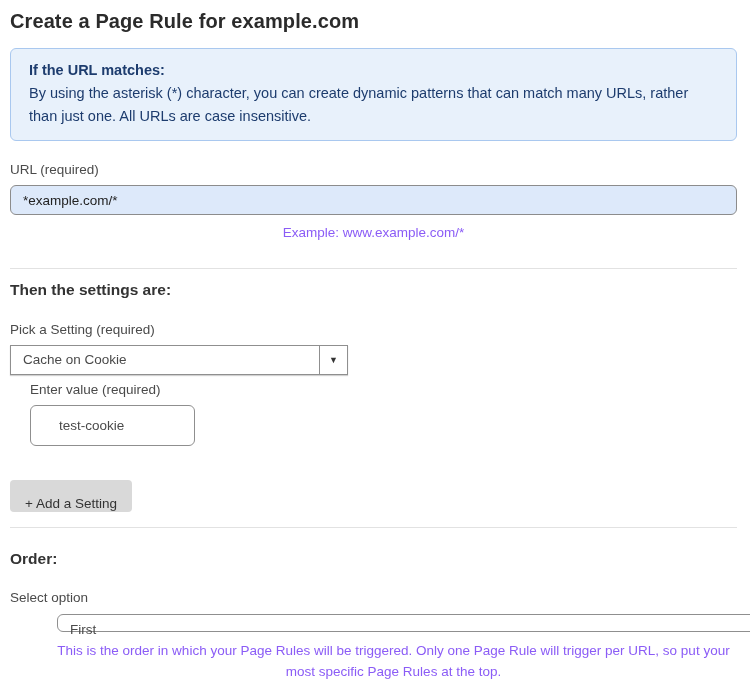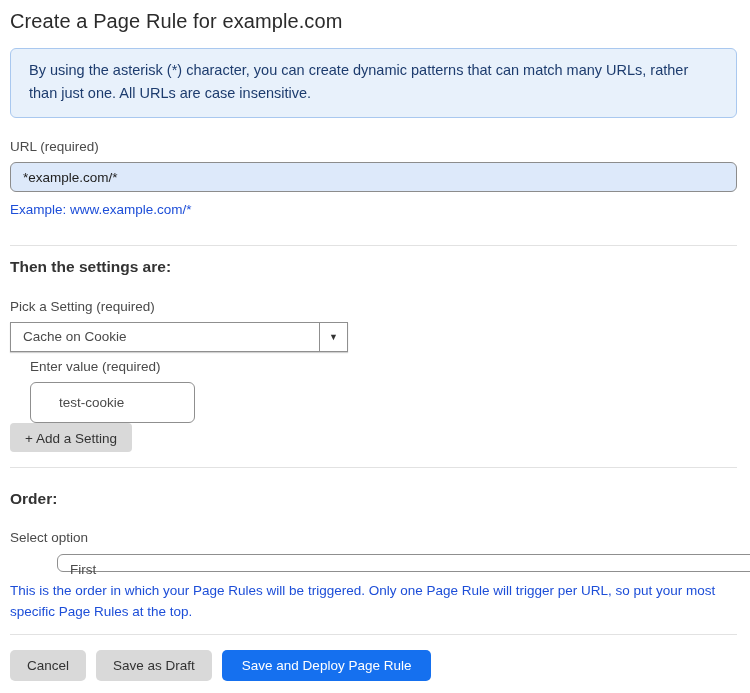--- a/index.html
+++ b/index.html
@@ -10,21 +10,21 @@
     color: #333;
   }
   .page {
     width: 750px;
     height: 693px;
     padding: 10px 13px 0 10px;
     overflow: hidden;
   }
   .page-title {
     font-size: 20px;
-    font-weight: normal;
+    font-weight: bold;
     color: #2b2b2b;
     letter-spacing: 0.1px;
   }
   
   .info-box {
     margin-top: 15px;
     background: #e8f1fb;
     border: 1px solid #a9c8ef;
     border-radius: 6px;
     padding: 10px 18px 12px 18px;
@@ -38,22 +38,23 @@
     text-decoration: underline;
     cursor: pointer;
   }
   
   .field-label {
     font-size: 13.5px;
     color: #4a4a4a;
   }
   .helper-text {
     font-size: 13.5px;
-    color: #1d4ed8;
+    color: #8b5cf6;
     line-height: 21px;
+    text-align: center;
   }
   
   .url-label { margin-top: 21px; }
   .url-input {
     margin-top: 8px;
     width: 100%;
     height: 30px;
     background: #dde9fa;
     border: 1px solid #8c8c8c;
     border-radius: 6px;
@@ -141,22 +142,23 @@
     font-family: "Liberation Sans", sans-serif;
     font-size: 13.5px;
     cursor: pointer;
     white-space: nowrap;
   }
   .btn-gray {
     background: #d9d9d9;
     color: #333;
   }
   .add-setting-btn {
+    margin-top: 34px;
     height: 29px;
-    padding: 8px 15px;
+    padding: 16px 15px;
     border-radius: 4px;
   }
   
   .order-select-label { margin-top: 22px; }
   .order-select {
     position: relative;
     margin-top: 9px;
     width: 100%;
     height: 18px;
     background: #fff;
@@ -170,21 +172,21 @@
     margin-left: 47px;
   }
   .order-select .select-chevron {
     position: absolute;
     right: 14px;
     top: 0;
     line-height: 29px;
     font-size: 9px;
     color: #333;
   }
-  .order-helper { margin-top: 8px; max-width: 720px; }
+  .order-helper { margin-top: 8px; max-width: 720px; margin-left: 40px; }
   
   .footer-actions {
     margin-top: 15px;
     display: flex;
     gap: 10px;
   }
   .footer-actions .btn { height: 31px; }
   .cancel-btn { padding: 0 17px; }
   .save-draft-btn { padding: 0 17px; }
   .save-deploy-btn {
@@ -194,20 +196,21 @@
   }
 </style>
 </head>
 <body>
 
 <div class="page">
 
   <h1 class="page-title">Create a Page Rule for example.com</h1>
 
   <div class="info-box">
+    <div class="info-heading">If the URL matches:</div>
     <div class="info-body">By using the asterisk (*) character, you can create dynamic patterns that can match many URLs, rather than just one. All URLs are case insensitive.</div>
   </div>
 
   <div class="field-label url-label">URL (required)</div>
   <input class="url-input" type="text" value="*example.com/*" style="">
   <div class="helper-text url-helper">Example: www.example.com/*</div>
 
   <hr class="divider divider-1">
 
   <div class="section-heading settings-heading">Then the settings are:</div>

